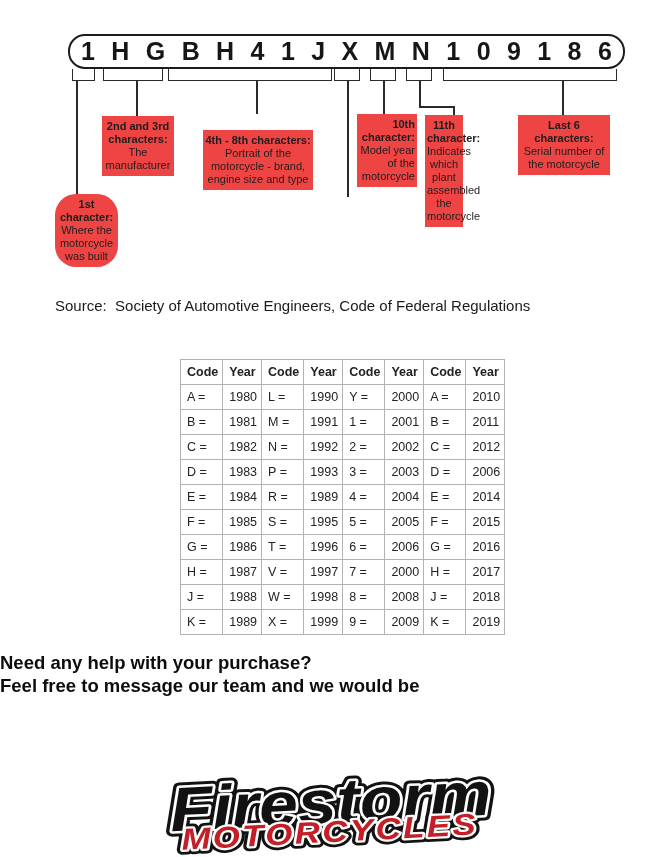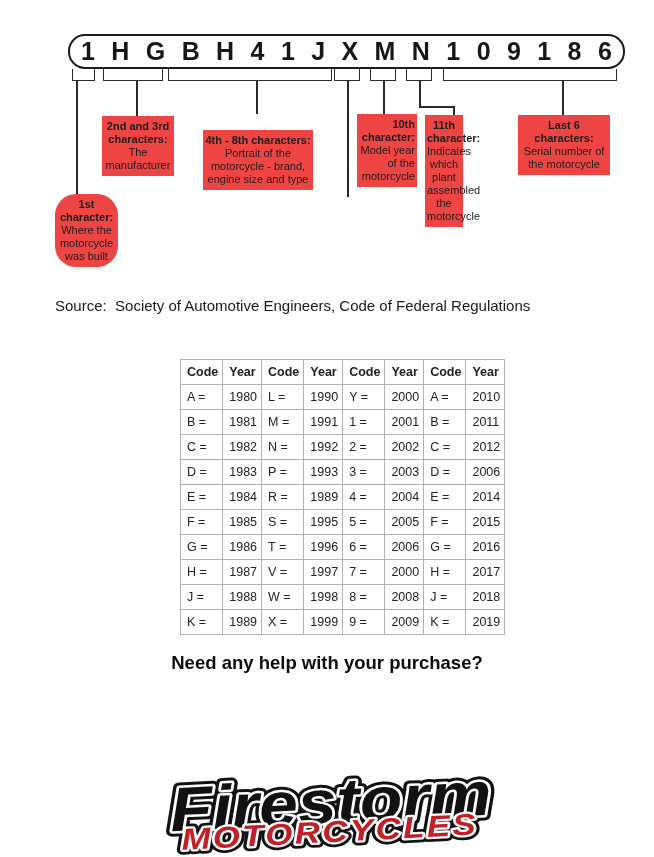--- a/index.html
+++ b/index.html
@@ -55,21 +55,21 @@
   .source { position:absolute; left:55px; top:297px; font-size:15px; color:#1a1a1a; white-space:pre-wrap; }
 
   
   .year-table-wrap { position:absolute; left:180px; top:359px; }
   table { border-collapse:collapse; }
   th, td { border:1px solid #b2b2b2; font-size:12.5px; color:#222;
     padding:5px 4px 5px 6px; text-align:left; min-width:37px; height:24px; white-space:nowrap; }
   th { font-weight:bold; }
 
   
-  .help { position:absolute; left:0; top:652px; width:654px; text-align:center;
+  .help { position:absolute; left:0; top:652px; width:654px; text-align:left;
     font-weight:bold; font-size:18.5px; line-height:22.5px; color:#0d0d0d; }
 
   
   .logo { position:absolute; left:140px; top:760px; }
   .logo text { font-family:"Liberation Sans", sans-serif; font-style:italic; font-weight:bold; }
   .fs-back { font-size:62px; stroke:#121212; stroke-width:11; fill:#121212; stroke-linejoin:round; }
   .fs-mid  { font-size:62px; stroke:#ffffff; stroke-width:5;  fill:#121212; paint-order:stroke; stroke-linejoin:round; }
   .mc-back { font-size:30px; letter-spacing:2px; stroke:#121212; stroke-width:10; fill:#121212; stroke-linejoin:round; }
   .mc-mid  { font-size:30px; letter-spacing:2px; stroke:#ffffff; stroke-width:4.5; paint-order:stroke; stroke-linejoin:round; }
 </style>
@@ -251,20 +251,21 @@
             <td>2009</td>
             <td>K =</td>
             <td>2019</td>
           </tr>
         </tbody>
     </table>
   </div>
 
   <div class="help">
     <div>Need any help with your purchase?</div>
+    <div>Feel free to message our team and we would be</div>
   </div>
 
   <svg class="logo" width="380" height="95" viewBox="0 0 380 95">
     <g transform="rotate(-3 190 50)">
       <text class="fs-back" x="30" y="63" textLength="322" lengthAdjust="spacingAndGlyphs">Firestorm</text>
       <text class="mc-back" x="40" y="82" textLength="297" lengthAdjust="spacingAndGlyphs">MOTORCYCLES</text>
       <text class="fs-mid" x="30" y="63" textLength="322" lengthAdjust="spacingAndGlyphs">Firestorm</text>
       <text class="mc-mid" id="mc-front" x="40" y="82" textLength="297" lengthAdjust="spacingAndGlyphs" fill="#c41e27">MOTORCYCLES</text>
     </g>
   </svg>

